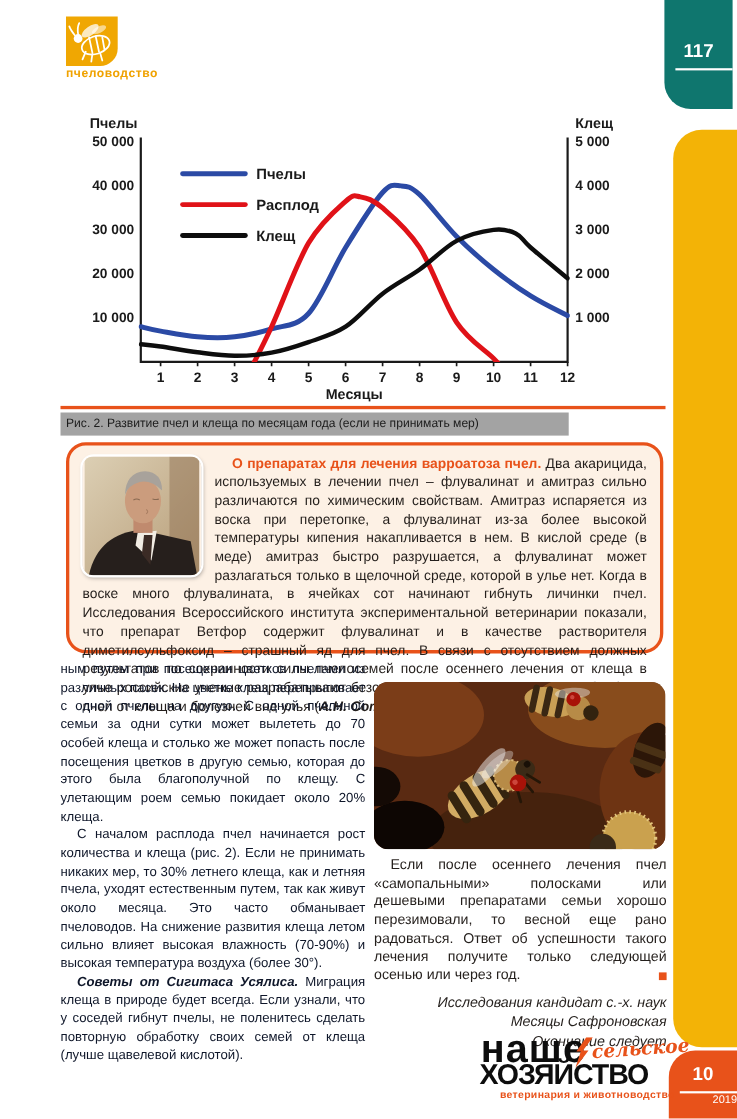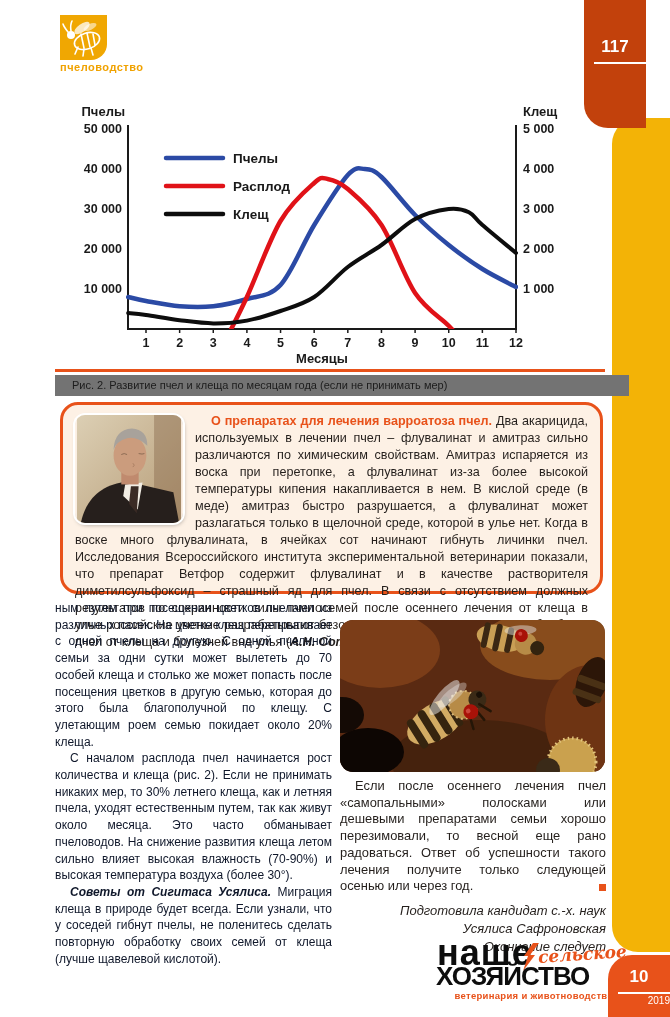--- a/index.html
+++ b/index.html
@@ -1,35 +1,35 @@
 <!DOCTYPE html>
 <html><head>
 <meta charset="utf-8">
 <style>
   html,body{margin:0;padding:0;}
   body{font-family:"Liberation Sans",sans-serif;}
   .page{position:relative;width:670px;height:1017px;background:#ffffff;overflow:hidden;}
 
   
   .right-strip{position:absolute;left:612px;top:118px;width:58px;height:834px;background:#f3b306;border-radius:26px 0 0 26px;}
-  .tab-top{position:absolute;left:584px;top:0;width:62px;height:128px;background:#c2410c;border-radius:0 0 0 24px;}
+  .tab-top{position:absolute;left:604px;top:0;width:62px;height:99px;background:#0f766e;border-radius:0 0 0 24px;}
   .tab-bottom{position:absolute;left:608px;top:955px;width:62px;height:62px;background:#e8521a;border-radius:24px 0 0 0;}
   .tab-num{position:absolute;left:0;width:100%;text-align:center;color:#fff;font-weight:bold;font-size:17px;}
   .tab-rule{position:absolute;left:10px;right:0;height:2px;background:#fff;}
   .tab-year{position:absolute;left:0;width:100%;text-align:right;color:#fff;font-weight:normal;font-size:10px;}
 
   
   .bee-badge{position:absolute;left:60px;top:15px;width:47px;height:45px;background:#f0a702;border-radius:0 0 16px 0;}
   .section-label{position:absolute;left:60px;top:61px;font-size:11px;font-weight:bold;color:#f0a200;letter-spacing:.5px;}
 
   
   .chart{position:absolute;left:55px;top:103px;width:552px;height:262px;}
 
   .divider-orange{position:absolute;left:55px;top:369px;width:550px;height:3px;background:#e8521a;}
-  .fig-caption{position:absolute;left:55px;top:375px;width:574px;height:21px;background:#737373;font-size:11px;color:#1c1c1c;line-height:21px;padding-left:17px;box-sizing:border-box;}
+  .fig-caption{position:absolute;left:55px;top:375px;width:462px;height:21px;background:#a3a3a3;font-size:11px;color:#1c1c1c;line-height:21px;padding-left:5px;box-sizing:border-box;}
 
   
   .info-box{position:absolute;left:60px;top:402px;width:543px;height:192px;border:3px solid #e8521a;border-radius:18px;background:#fdf1e5;box-sizing:border-box;padding:8px 12px 6px 12px;}
   .portrait{float:left;width:108px;height:108px;margin:2px 12px 2px 0;border-radius:10px;overflow:hidden;box-shadow:0 0 0 2px #fff, 1px 2px 4px rgba(0,0,0,.35);}
   .info-text{font-size:12.6px;line-height:17px;text-align:justify;color:#241f1c;text-indent:16px;}
   .info-title{color:#e8521a;font-weight:bold;margin-top:40px;}
   .info-author{font-weight:bold;font-style:italic;}
 
   
   .col-left{position:absolute;left:55px;top:600px;width:277px;font-size:12px;line-height:16.7px;text-align:justify;color:#0f172a;}
@@ -224,22 +224,22 @@
 
       <circle cx="232" cy="142" r="24" fill="#caa14e"></circle>
       <circle cx="232" cy="142" r="24" fill="none" stroke="#e3c57e" stroke-width="3" stroke-dasharray="1.5 3"></circle>
       <circle cx="208" cy="150" r="12" fill="#3a2a18"></circle>
     </svg>
   </div>
 
   <div class="col-right">
     <p class="body"><span>Если после осеннего лечения пчел «самопальными» полосками или дешевыми препаратами семьи хорошо перезимовали, то весной еще рано радоваться. Ответ об успешности такого лечения получите только следующей осенью или через год.</span><span class="endmark"></span></p>
     <div class="byline">
-      <div>Подготовила кандидат с.-х. наук</div>
-      <div>Усялиса Сафроновская</div>
+      <div>Исследования кандидат с.-х. наук</div>
+      <div>Месяцы Сафроновская</div>
       <div>Окончание следует</div>
     </div>
   </div>
 
   <div class="logo">
     <div class="logo-nashe">наше</div>
     <svg class="logo-flash" width="16" height="28" viewBox="0 0 16 28">
       <polygon points="10,0 16,0 7,12 12,12 0,28 5,13 1,13" fill="#e8521a"></polygon>
     </svg>
     <div class="logo-selskoe">сельское</div>

